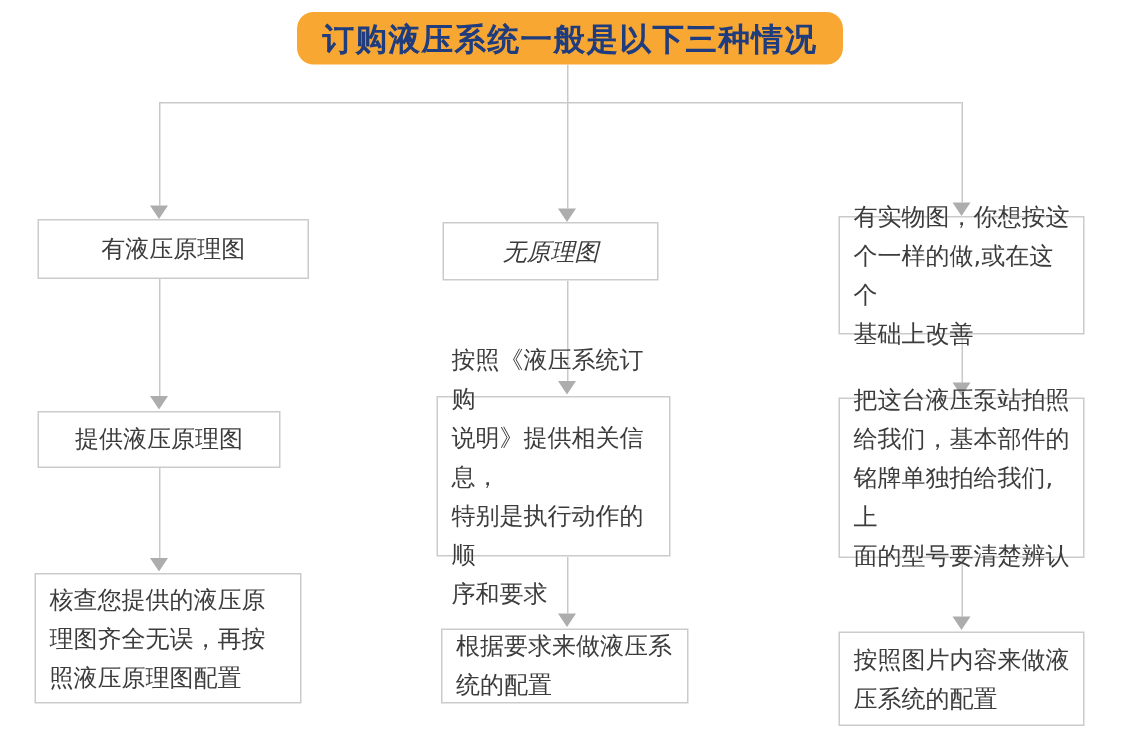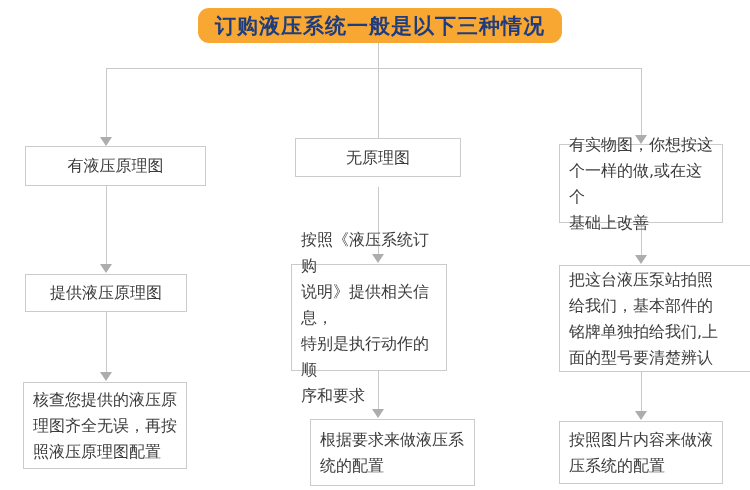--- a/index.html
+++ b/index.html
@@ -70,26 +70,26 @@
   .ah-top-right   { left:635px; top:135px; }
   .ah-c1-2        { left:100px; top:264px; }
   .ah-c1-3        { left:100px; top:372px; }
   .ah-c2-2        { left:372px; top:254px; }
   .ah-c2-3        { left:372px; top:409px; }
   .ah-c3-2        { left:635px; top:255px; }
   .ah-c3-3        { left:635px; top:411px; }
   
   .c1b1 { left:25px;  top:146px; width:181px; height:40px; }
   .c1b2 { left:25px;  top:274px; width:162px; height:38px;text-align:center; }
-  .c1b3 { left:23px;  top:382px; width:164px; height:87px; }
-  .c2b1 { left:295px; top:138px; width:166px; height:39px; }
+  .c1b3 { left:23px;  top:382px; width:178px; height:87px; }
+  .c2b1 { left:295px; top:148px; width:144px; height:39px;font-style:italic; }
   .c2b2 { left:291px; top:264px; width:156px; height:107px; }
-  .c2b3 { left:310px; top:419px; width:165px; height:67px; }
+  .c2b3 { left:294px; top:419px; width:165px; height:50px; }
   .c3b1 { left:559px; top:144px; width:164px; height:79px; }
-  .c3b2 { left:559px; top:265px; width:192px; height:107px; }
+  .c3b2 { left:559px; top:265px; width:164px; height:107px; }
   .c3b3 { left:559px; top:421px; width:164px; height:63px; }
 </style>
 </head>
 <body>
 
 <div class="stage">
 
   <div class="banner">
     <span>订购液压系统一般是以下三种情况</span>
   </div>

